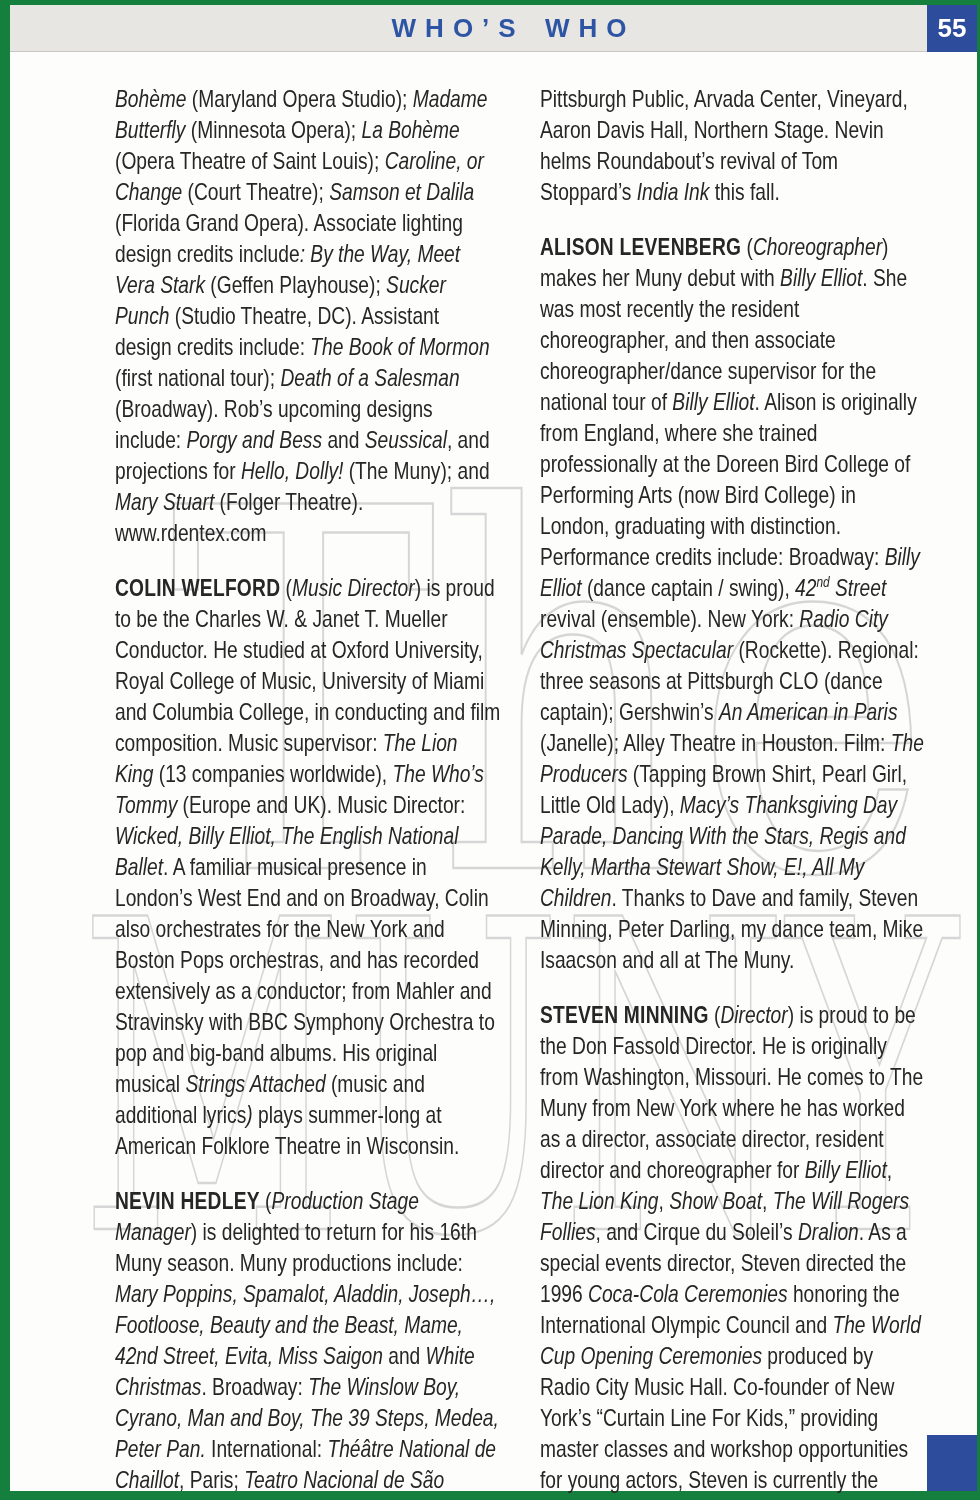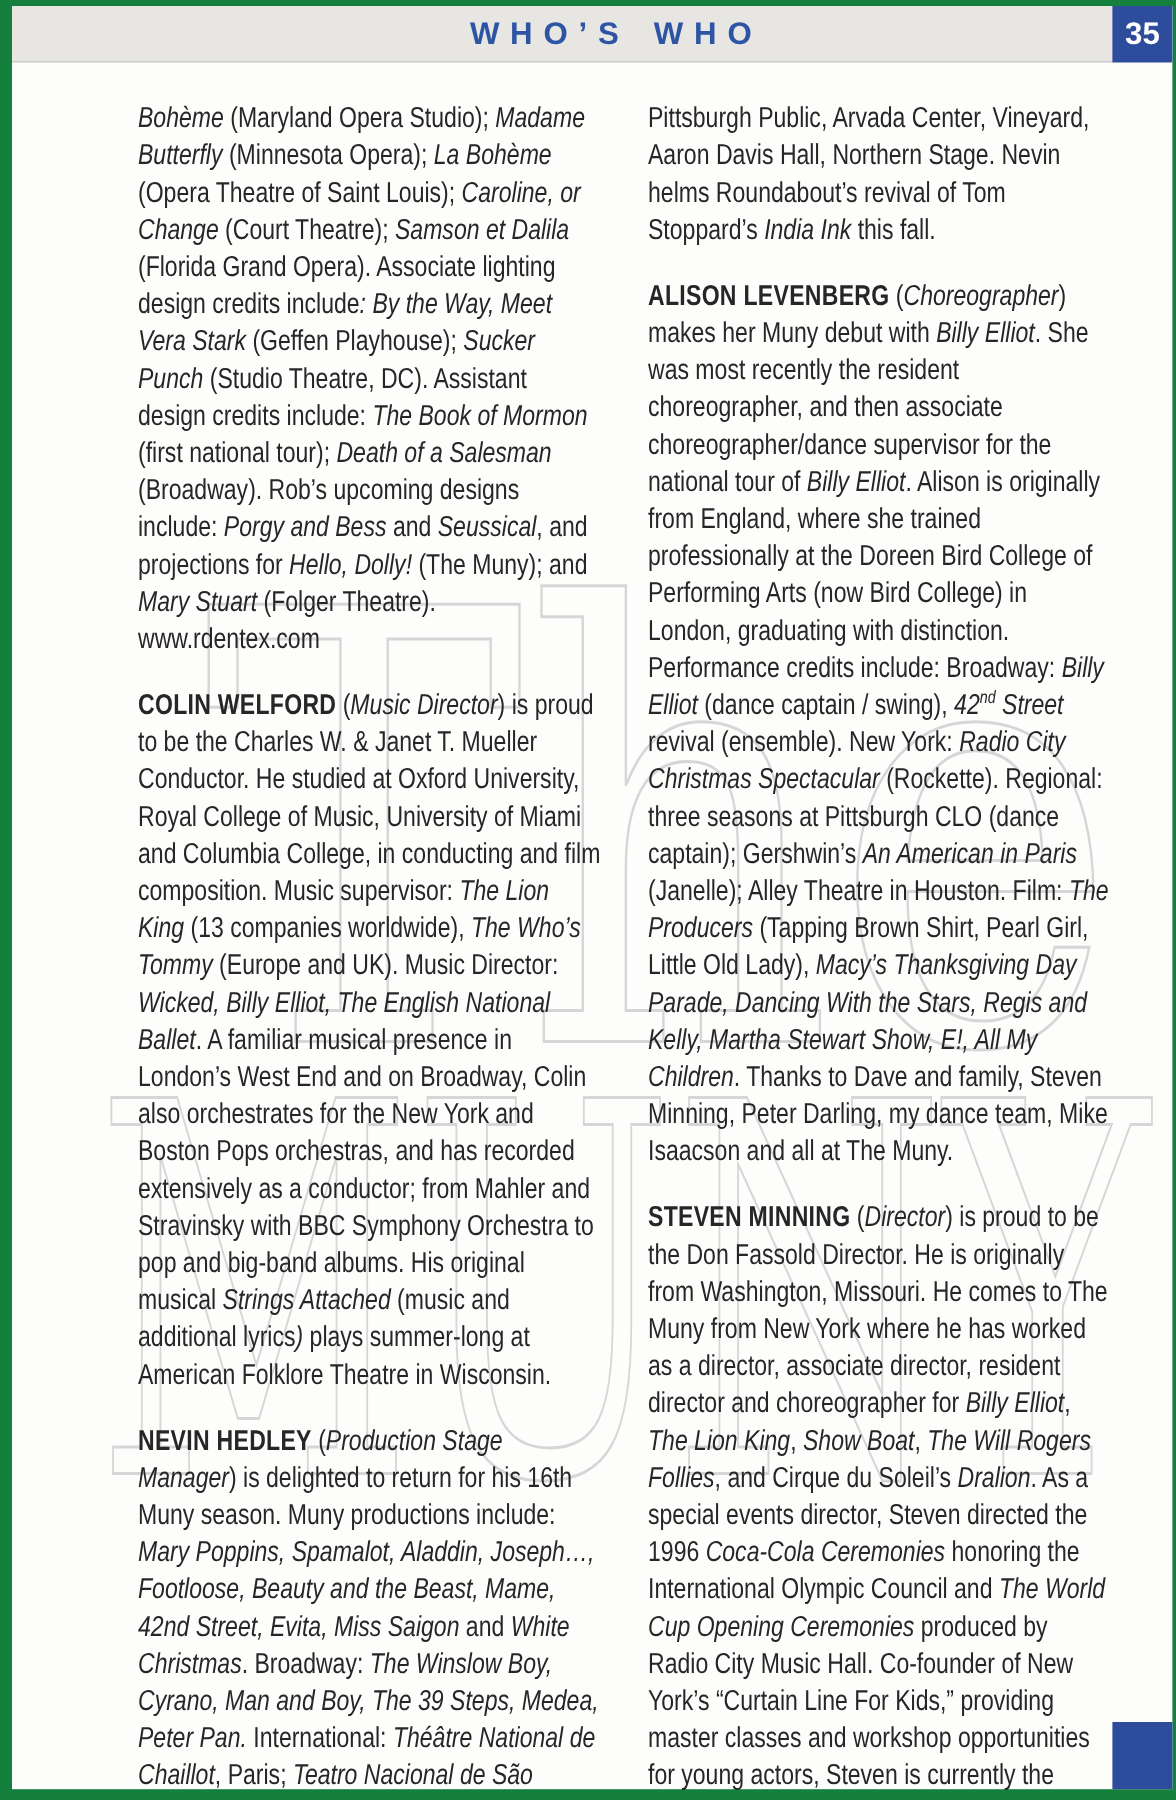--- a/index.html
+++ b/index.html
@@ -36,21 +36,21 @@
 </head>
 <body>
 
 <div id="screen">
   <div class="page">
 
     <div class="band">
       <span class="title">WHO’S WHO</span>
     </div>
     <div class="numbox">
-      <span>35</span>
+      <span>55</span>
     </div>
 
     <div class="wm wm-the">The</div>
     <div class="wm wm-muny">MUNY</div>
 
     <div class="col col-left">
         <p><span class="i">Bohème</span><span> (Maryland Opera Studio); </span><span class="i">Madame Butterfly</span><span> (Minnesota Opera); </span><span class="i">La Bohème</span><span> (Opera Theatre of Saint Louis); </span><span class="i">Caroline, or Change</span><span> (Court Theatre); </span><span class="i">Samson et Dalila</span><span> (Florida Grand Opera). Associate lighting design credits include</span><span class="i">: By the Way, Meet Vera Stark</span><span> (Geffen Playhouse); </span><span class="i">Sucker Punch</span><span> (Studio Theatre, DC). Assistant design credits include: </span><span class="i">The Book of Mormon</span><span> (first national tour); </span><span class="i">Death of a Salesman</span><span> (Broadway). Rob’s upcoming designs include: </span><span class="i">Porgy and Bess</span><span> and </span><span class="i">Seussical</span><span>, and projections for </span><span class="i">Hello, Dolly!</span><span> (The Muny); and </span><span class="i">Mary Stuart</span><span> (Folger Theatre). www.rdentex.com</span></p>
         <p><span class="b">COLIN WELFORD</span><span> (</span><span class="i">Music Director</span><span>) is proud to be the Charles W. &amp; Janet T. Mueller Conductor. He studied at Oxford University, Royal College of Music, University of Miami and Columbia College, in conducting and film composition. Music supervisor: </span><span class="i">The Lion King</span><span> (13 companies worldwide), </span><span class="i">The Who’s Tommy</span><span> (Europe and UK). Music Director: </span><span class="i">Wicked, Billy Elliot, The English National Ballet</span><span>. A familiar musical presence in London’s West End and on Broadway, Colin also orchestrates for the New York and Boston Pops orchestras, and has recorded extensively as a conductor; from Mahler and Stravinsky with BBC Symphony Orchestra to pop and big-band albums. His original musical </span><span class="i">Strings Attached</span><span> (music and additional lyrics</span><span class="i">)</span><span> plays summer-long at American Folklore Theatre in Wisconsin.</span></p>
         <p><span class="b">NEVIN HEDLEY</span><span> (</span><span class="i">Production Stage Manager</span><span>) is delighted to return for his 16th Muny season. Muny productions include: </span><span class="i">Mary Poppins, Spamalot, Aladdin, Joseph…, Footloose, Beauty and the Beast, Mame, 42nd Street, Evita, Miss Saigon</span><span> and </span><span class="i">White Christmas</span><span>. Broadway: </span><span class="i">The Winslow Boy, Cyrano, Man and Boy, The 39 Steps, Medea, Peter Pan.</span><span> International: </span><span class="i">Théâtre National de Chaillot</span><span>, Paris; </span><span class="i">Teatro Nacional de São Carlos</span><span>, Lisbon. Off-Broadway and Regional: La Jolla Playhouse, Seattle Rep, Town Hall, Paper Mill Playhouse, Huntington, Ahmanson, Kennedy Center,</span></p>
       </div>

